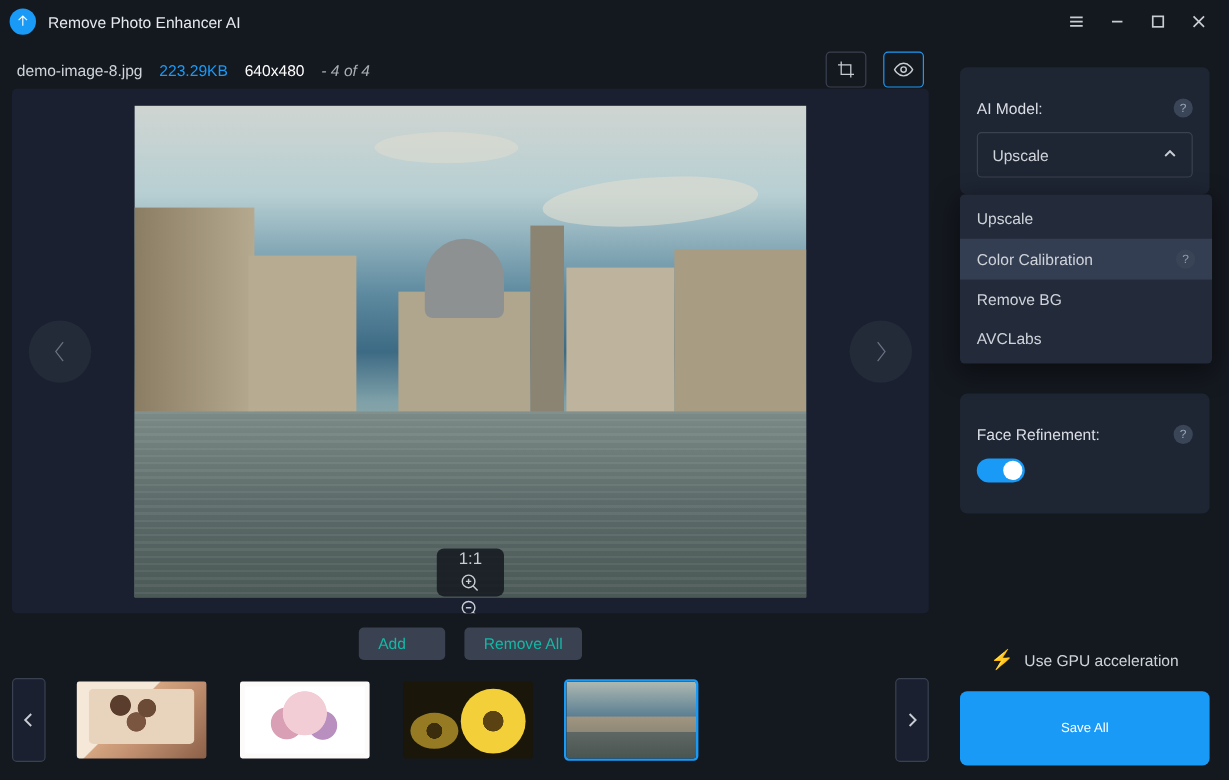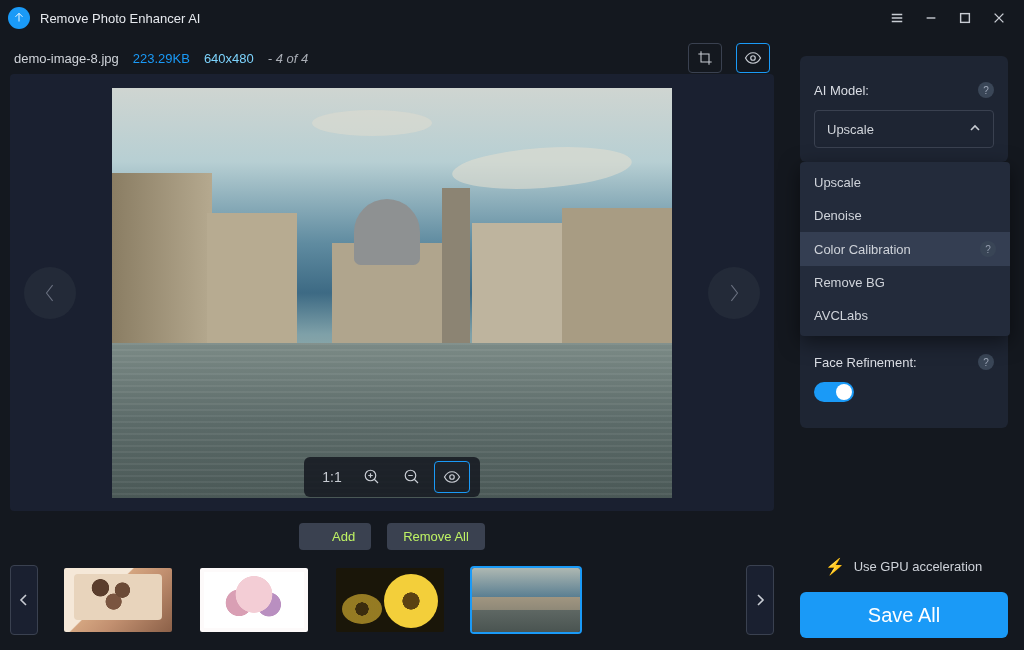--- a/index.html
+++ b/index.html
@@ -9,21 +9,21 @@
   .app-title { flex: 1; color: #e6e9ee; }
   .window-controls { display: flex; gap: 0; }
   .window-controls .wc { width: 34px; height: 30px; display: flex; align-items: center; justify-content: center; cursor: pointer; }
   .window-controls svg { width: 14px; height: 14px; }
   .main-layout { display: flex; height: 614px; }
   .left-area { flex: 1; display: flex; flex-direction: column; padding: 6px 10px 10px 10px; }
   .right-panel { width: 240px; padding: 20px 16px 12px 16px; display: flex; flex-direction: column; }
   .file-header { display: flex; align-items: center; height: 32px; gap: 14px; font-size: 13px; padding: 0 4px; }
   .file-header .fn { color: #d0d4da; }
   .file-header .fs { color: #1a9af7; }
-  .file-header .dim { color: #7dd3fc; }
+  .file-header .dim { color: #ffffff; }
   .file-header .idx { color: #a9adb5; font-style: italic; }
   .file-header .spacer { flex: 1; }
   .tool-btn { width: 34px; height: 30px; border: 1px solid #3a4150; border-radius: 4px; display: flex; align-items: center; justify-content: center; cursor: pointer; }
   .tool-btn.active { border-color: #1a9af7; }
   .preview-wrap { position: relative; flex: 1; background: #1a2030; border-radius: 4px; overflow: hidden; display: flex; align-items: center; justify-content: center; }
   .nav-arrow { position: absolute; top: 50%; transform: translateY(-50%); width: 52px; height: 52px; background: #232a38; border-radius: 50%; display: flex; align-items: center; justify-content: center; cursor: pointer; }
   .nav-arrow.left { left: 14px; }
   .nav-arrow.right { right: 14px; }
   .nav-arrow svg { width: 14px; height: 22px; }
   .preview-image { width: 560px; height: 410px; position: relative; overflow: hidden; }
@@ -34,44 +34,44 @@
   .water { position: absolute; bottom: 0; left: 0; right: 0; height: 155px; background: linear-gradient(to bottom, #7b8a86 0%, #5c6b69 50%, #4a5856 100%); }
   .water::before { content: ""; position: absolute; inset: 0; background: repeating-linear-gradient(to bottom, rgba(255,255,255,0.06) 0 2px, transparent 2px 6px); }
   .bld { position: absolute; bottom: 155px; background: #a89c86; }
   .bld.l1 { left: 0; width: 100px; height: 170px; background: linear-gradient(to right, #8a7d63, #b5a98f); }
   .bld.l2 { left: 95px; width: 90px; height: 130px; background: #b7ab91; }
   .dome { position: absolute; bottom: 155px; left: 220px; width: 110px; height: 100px; background: #b0a58d; }
   .dome::after { content: ""; position: absolute; top: -44px; left: 22px; width: 66px; height: 66px; background: #8e9192; border-radius: 50% 50% 10% 10%; }
   .tower { position: absolute; bottom: 155px; left: 330px; width: 28px; height: 155px; background: #8c8473; }
   .bld.r1 { left: 360px; width: 90px; height: 120px; background: #beb49e; }
   .bld.r2 { left: 450px; width: 110px; height: 135px; background: #a89c83; }
-  .zoom-bar { position: absolute; bottom: 14px; left: 50%; transform: translateX(-50%); height: 40px; background: rgba(20,24,32,0.85); border-radius: 6px; display: flex; align-items: center; padding: 0 10px; gap: 4px; }
+  .zoom-bar { position: absolute; bottom: 14px; left: 50%; transform: translateX(-50%); height: 40px; background: rgba(20,24,32,0.85); border-radius: 6px; display: flex; align-items: center; padding: 0 10px; gap: 4px; flex-direction: column; }
   .zoom-bar .zb { width: 36px; height: 32px; display: flex; align-items: center; justify-content: center; font-size: 14px; color: #c8ccd3; cursor: pointer; border-radius: 4px; }
   .zoom-bar .zb.active { border: 1px solid #1a9af7; }
   .action-row { display: flex; justify-content: center; gap: 16px; padding: 12px 0 10px 0; }
-  .action-btn { min-width: 72px; padding: 6px 16px; background: #3a4150; color: #bef264; border-radius: 4px; font-size: 13px; cursor: pointer; text-align: right; }
+  .action-btn { min-width: 72px; padding: 6px 16px; background: #3a4150; color: #14b8a6; border-radius: 4px; font-size: 13px; cursor: pointer; text-align: left; }
   .thumb-strip { display: flex; align-items: center; height: 80px; gap: 18px; }
   .thumb-nav { width: 28px; height: 70px; display: flex; align-items: center; justify-content: center; background: #1a2030; border: 1px solid #3a4150; border-radius: 4px; cursor: pointer; }
   .thumbs { flex: 1; display: flex; align-items: center; gap: 28px; padding-left: 8px; }
   .thumb { width: 108px; height: 64px; border-radius: 2px; overflow: hidden; cursor: pointer; position: relative; }
   .thumb.selected { outline: 2px solid #1a9af7; }
   .panel-card { background: #1e2533; border-radius: 6px; padding: 26px 14px; margin-bottom: 16px; position: relative; }
   .panel-label { font-size: 13px; color: #dbdee5; margin-bottom: 12px; display: flex; align-items: center; }
   .help-icon { margin-left: auto; width: 16px; height: 16px; background: #3a4657; border-radius: 50%; display: flex; align-items: center; justify-content: center; font-size: 10px; color: #9ea7b8; cursor: pointer; }
   .select { height: 38px; border: 1px solid #3a4150; border-radius: 4px; display: flex; align-items: center; padding: 0 12px; font-size: 13px; cursor: pointer; }
   .select .chev { margin-left: auto; }
   .dropdown { position: absolute; top: 100%; left: 0; right: -2px; background: #232b3b; border-radius: 4px; margin-top: 0; padding: 4px 0; z-index: 10; box-shadow: 0 6px 20px rgba(0,0,0,0.5); }
   .dropdown .opt { padding: 9px 14px; font-size: 13px; color: #cfd3da; cursor: pointer; display: flex; align-items: center; }
   .dropdown .opt.highlight { background: #343e52; }
   .dropdown .opt .help-icon { opacity: 0.9; }
   .toggle { width: 40px; height: 20px; background: #1a9af7; border-radius: 20px; position: relative; cursor: pointer; }
   .toggle::after { content: ""; position: absolute; right: 2px; top: 2px; width: 16px; height: 16px; background: #fff; border-radius: 50%; }
   .gpu-row { display: flex; align-items: center; justify-content: center; gap: 8px; font-size: 13px; color: #cfd3da; margin-top: auto; }
   .bolt { color: #1a9af7; font-size: 16px; }
-  .save-btn { margin-top: 16px; height: 46px; background: #1a9af7; color: #fff; border-radius: 6px; display: flex; align-items: center; justify-content: center; font-size: 20px; cursor: pointer; }
+  .save-btn { margin-top: 16px; height: 62px; background: #1a9af7; color: #fff; border-radius: 6px; display: flex; align-items: center; justify-content: center; font-size: 11px; cursor: pointer; }
   svg { stroke: #c8ccd3; fill: none; stroke-width: 1.6; }
   .thin-line { stroke-width: 1.2; }
 </style>
 </head>
 <body>
 
 <div class="titlebar">
   <div class="logo">
     <svg viewBox="0 0 24 24" style="width:14px;height:14px;">
         <path d="M6 10l6-6 6 6M12 4v14" stroke="#fff"></path>
@@ -212,21 +212,20 @@
         <span class="help-icon">?</span>
       </div>
       <div class="select">
         <span>Upscale</span>
         <span class="chev"><svg width="12" height="12" viewBox="0 0 12 12">
               <path d="M2 8l4-4 4 4"></path>
             </svg></span>
       </div>
       <div class="dropdown">
         <div class="opt">Upscale</div>
-        <div class="opt">Denoise</div>
         <div class="opt highlight">
           <span>Color Calibration</span>
           <span class="help-icon">?</span>
         </div>
         <div class="opt">Remove BG</div>
         <div class="opt">AVCLabs</div>
       </div>
     </div>
 
     <div style="height:150px;"></div>

